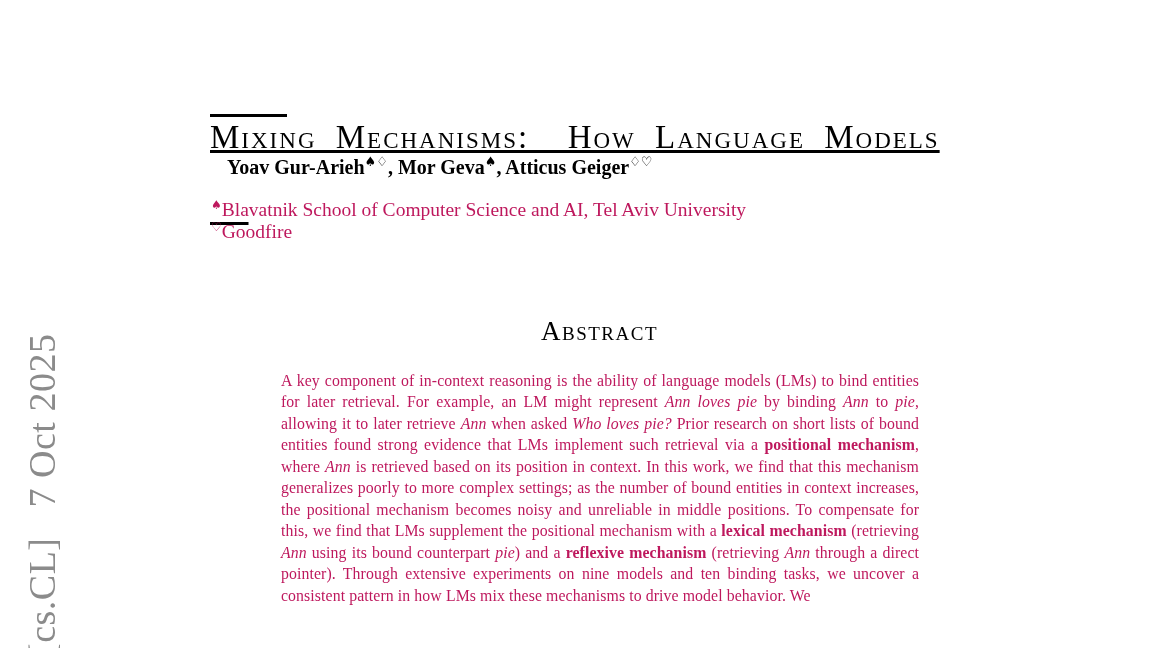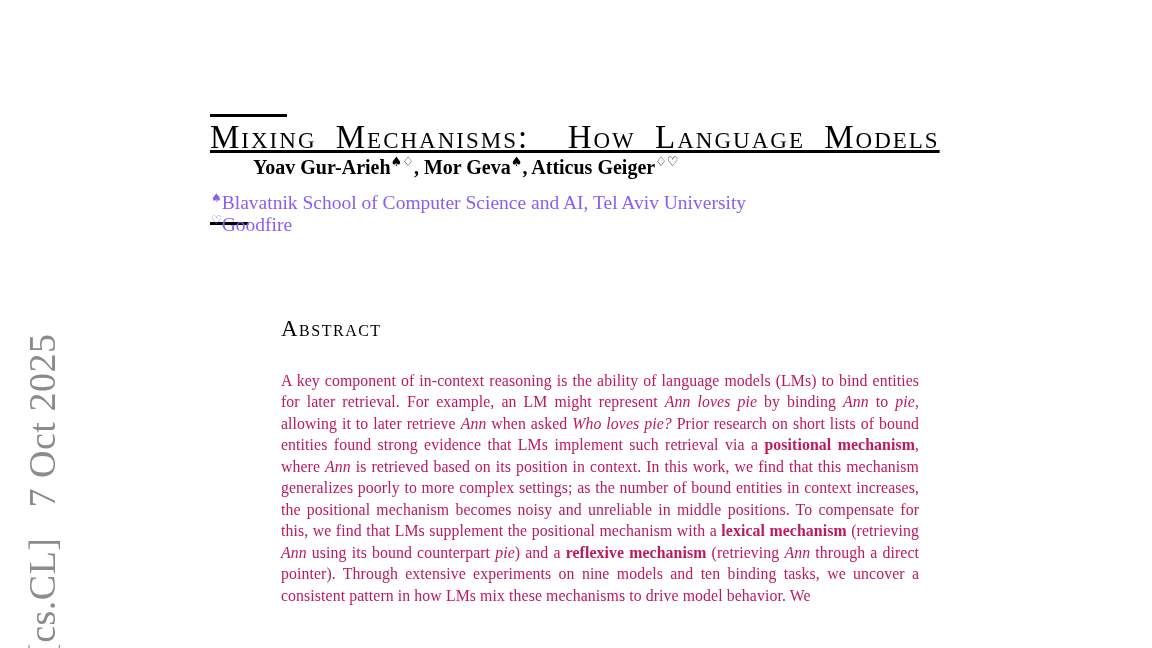--- a/index.html
+++ b/index.html
@@ -42,50 +42,49 @@
   }
 
   .authors {
     position: absolute;
     left: 227px;
     top: 156px;
     font-size: 20px;
     font-weight: bold;
     color: #000000;
     white-space: pre;
-    margin-left: 26px;
   }
   .authors .mark,
   .affiliations .mark {
     font-family: "DejaVu Sans", "DejaVu Serif", sans-serif;
     font-weight: normal;
     font-size: 13px;
     vertical-align: super;
     line-height: 0;
   }
 
   .affiliations {
     position: absolute;
     left: 211px;
-    top: 192px;
+    top: 199px;
     font-size: 19.5px;
     line-height: 22px;
-    color: #8b5cf6;
+    color: #be185d;
   }
   .affiliations .mark { font-size: 12px; }
   .affiliations sup:not(.mark) { font-size: 12px; line-height: 0; }
 
   .abstract-head {
     position: absolute;
     left: 281px;
     top: 316px;
     width: 637px;
-    text-align: left;
+    text-align: center;
     font-variant: small-caps;
-    font-size: 23px;
+    font-size: 27px;
     letter-spacing: 1.5px;
     color: #000000;
   }
 
   .abstract-body {
     position: absolute;
     left: 281px;
     top: 370px;
     width: 638px;
     font-size: 15.8px;

